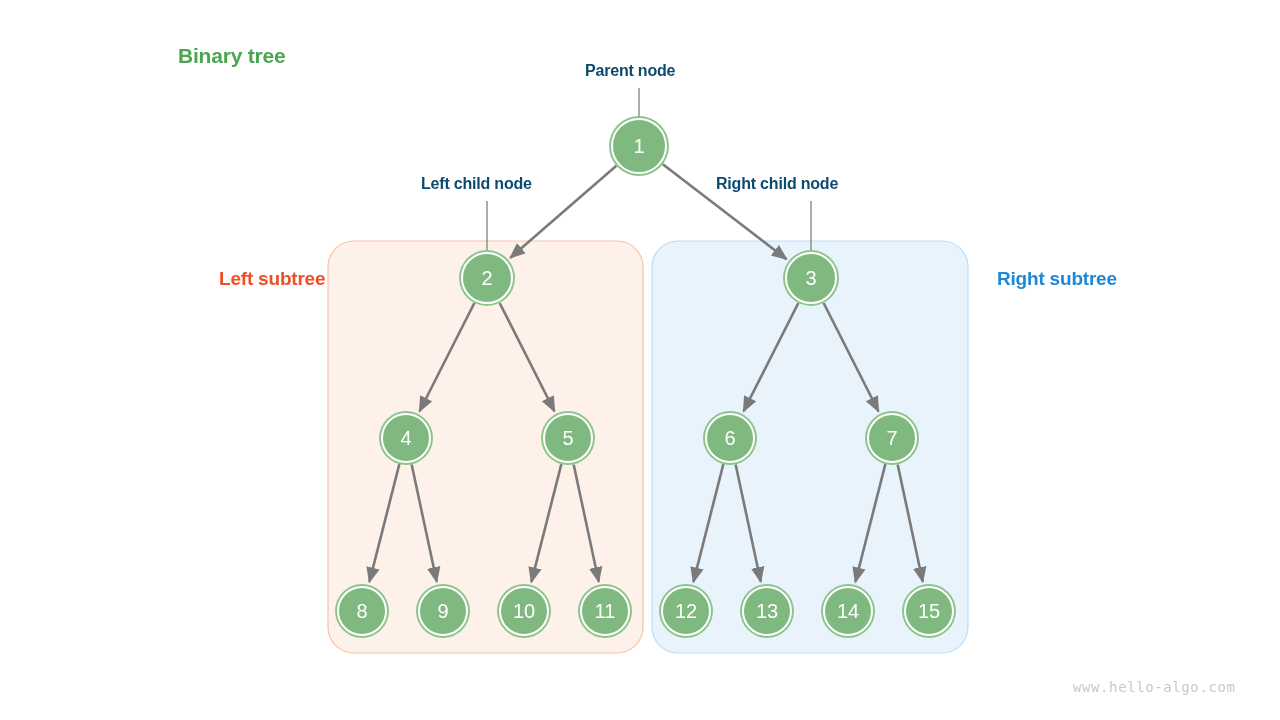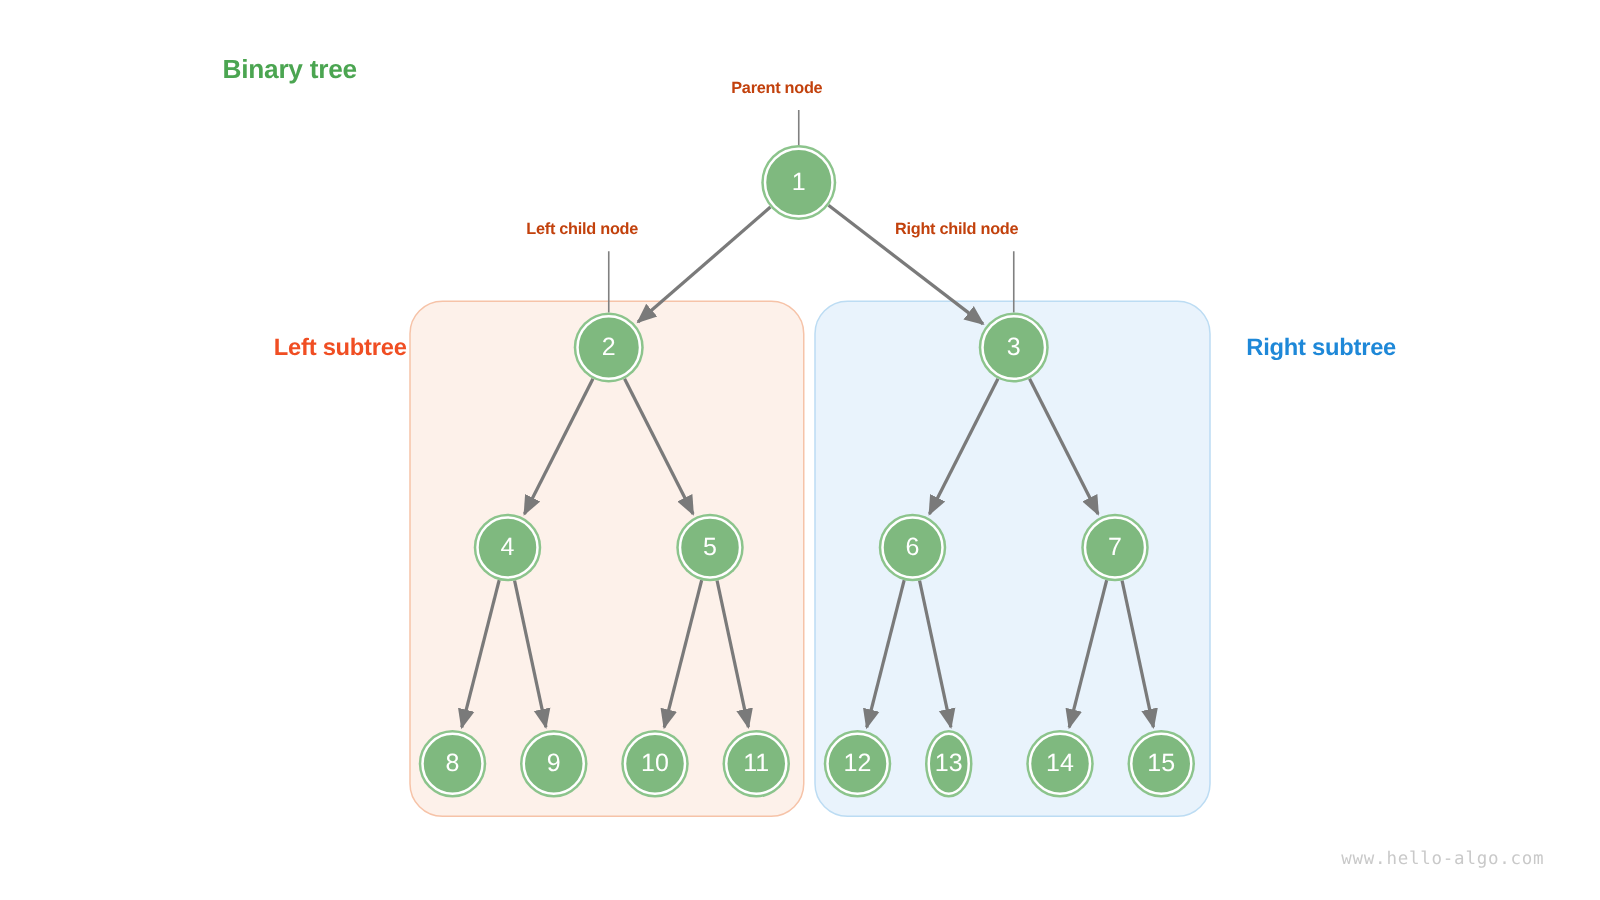--- a/index.html
+++ b/index.html
@@ -31,22 +31,22 @@
     position: absolute;
     white-space: nowrap;
     font-weight: bold;
     letter-spacing: -0.2px;
   }
   .label-title {
     font-size: 21px;
     color: #4ba551;
   }
   .label-dark {
-    font-size: 13px;
-    color: #c2410c;
+    font-size: 16px;
+    color: #0c4a6e;
   }
   .label-left-sub {
     font-size: 19px;
     color: #f04e23;
   }
   .label-right-sub {
     font-size: 19px;
     color: #1e88d8;
   }
   .watermark {
@@ -140,21 +140,21 @@
       </div>
       <div class="node" style="left: 499px; top: 586px; width: 50px; height: 50px; font-size: 20px;">
         <span>10</span>
       </div>
       <div class="node" style="left: 580px; top: 586px; width: 50px; height: 50px; font-size: 20px;">
         <span>11</span>
       </div>
       <div class="node" style="left: 661px; top: 586px; width: 50px; height: 50px; font-size: 20px;">
         <span>12</span>
       </div>
-      <div class="node" style="left: 742px; top: 586px; width: 34px; height: 50px; font-size: 20px;">
+      <div class="node" style="left: 742px; top: 586px; width: 50px; height: 50px; font-size: 20px;">
         <span>13</span>
       </div>
       <div class="node" style="left: 823px; top: 586px; width: 50px; height: 50px; font-size: 20px;">
         <span>14</span>
       </div>
       <div class="node" style="left: 904px; top: 586px; width: 50px; height: 50px; font-size: 20px;">
         <span>15</span>
       </div>
     </div>
   <div id="labels-group">

